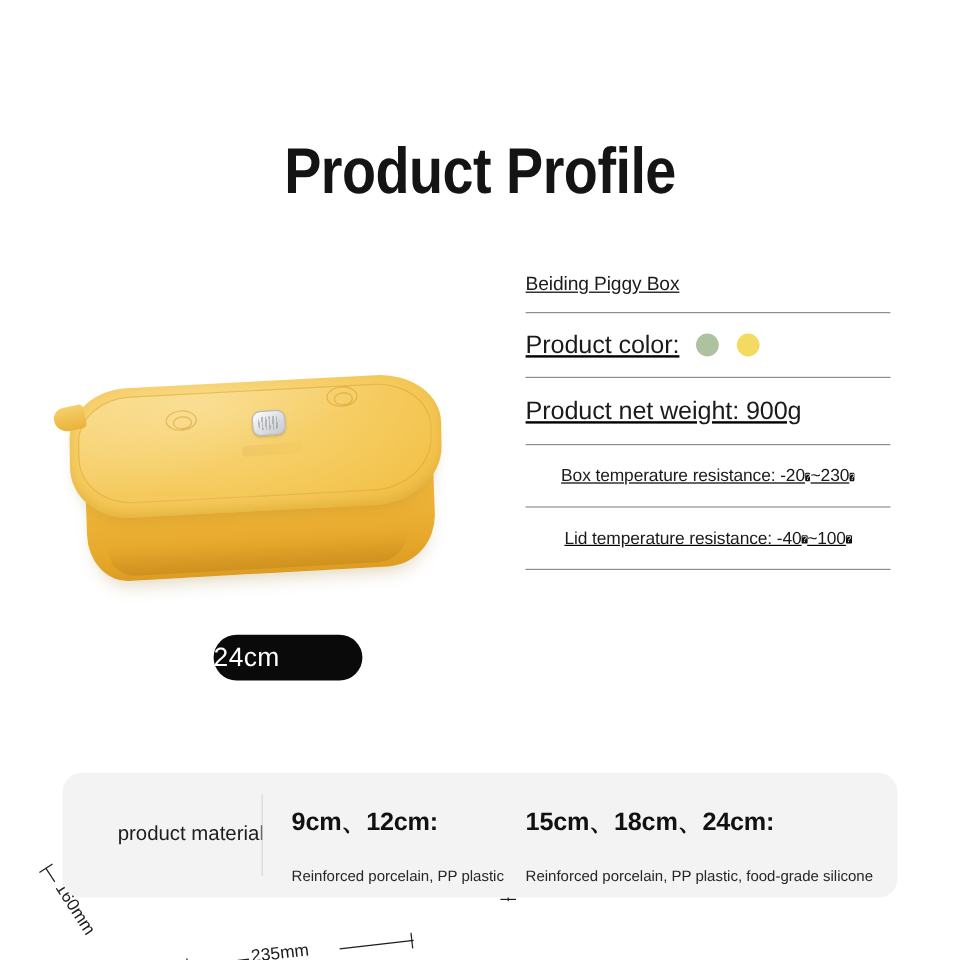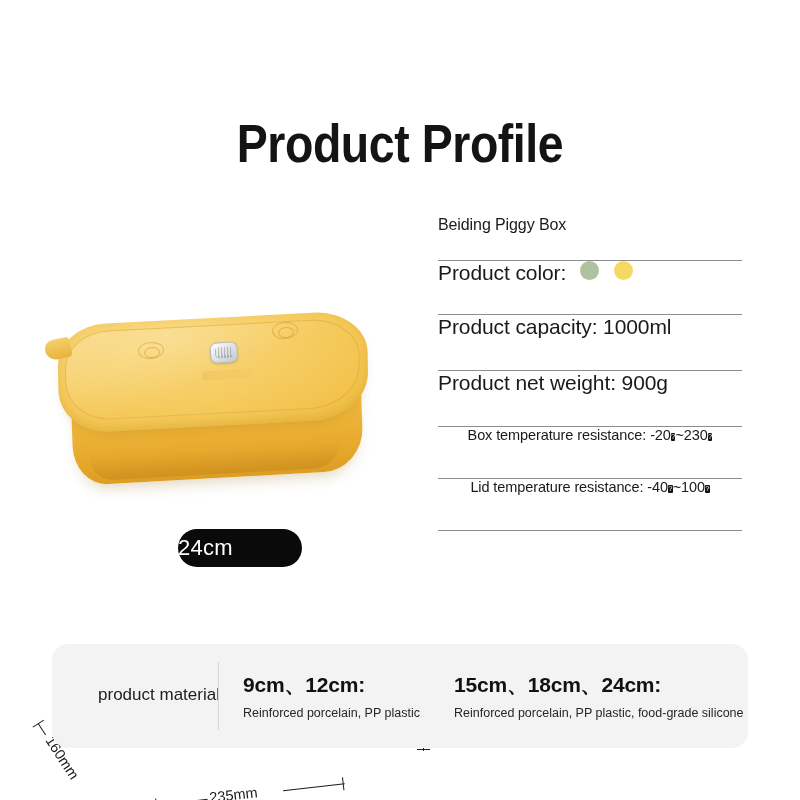--- a/index.html
+++ b/index.html
@@ -259,21 +259,22 @@
   #spec-list {
     position: absolute;
     left: 438px;
     top: 216px;
     width: 304px;
   }
   .spec-row {
     position: relative;
     border-bottom: 1px solid #8d8d8d;
     display: flex;
-    align-items: flex-start;
+    align-items: center;
+    text-decoration: underline;
   }
   .spec-row:last-child { border-bottom: 1px solid #8d8d8d; }
 
   .spec-text {
     font-size: 21px;
     color: #1a1a1a;
     white-space: nowrap;
     letter-spacing: -0.1px;
   }
   .spec-row.r-name     { height: 45px; }
@@ -345,27 +346,27 @@
   }
   .mat-col { position: absolute; }
   .mat-title {
     font-size: 21px;
     font-weight: 700;
     color: #111111;
     white-space: nowrap;
     letter-spacing: -0.2px;
   }
   .mat-desc {
-    margin-top: 7px;
+    margin-top: 24px;
     font-size: 12.5px;
     color: #262626;
     white-space: nowrap;
   }
   #mat-col-small { left: 191px; top: 27px; }
-  #mat-col-large { left: 402px; top: 27px; }
+  #mat-col-large { left: 386px; top: 27px; }
 </style>
 </head>
 <body>
 
 <div id="page">
 
   <div id="page-title">Product Profile</div>
 
   <div id="product-figure">
 
@@ -418,23 +419,20 @@
     </div>
 
     <div class="spec-row r-color">
       <span class="spec-text">Product color:</span>
       <span class="swatches">
         <span class="swatch" id="swatch-green" style="background: rgb(174, 194, 160);"></span>
         <span class="swatch" id="swatch-yellow" style="background: rgb(245, 218, 98);"></span>
       </span>
     </div>
 
-    <div class="spec-row r-capacity">
-      <span class="spec-text">Product capacity: 1000ml</span>
-    </div>
 
     <div class="spec-row r-weight">
       <span class="spec-text">Product net weight: 900g</span>
     </div>
 
     <div class="spec-row r-boxtemp">
       <span class="spec-text"><span>Box temperature resistance: -20</span><span class="tofu">?</span><span>~230</span><span class="tofu">?</span></span>
     </div>
 
     <div class="spec-row r-lidtemp">

